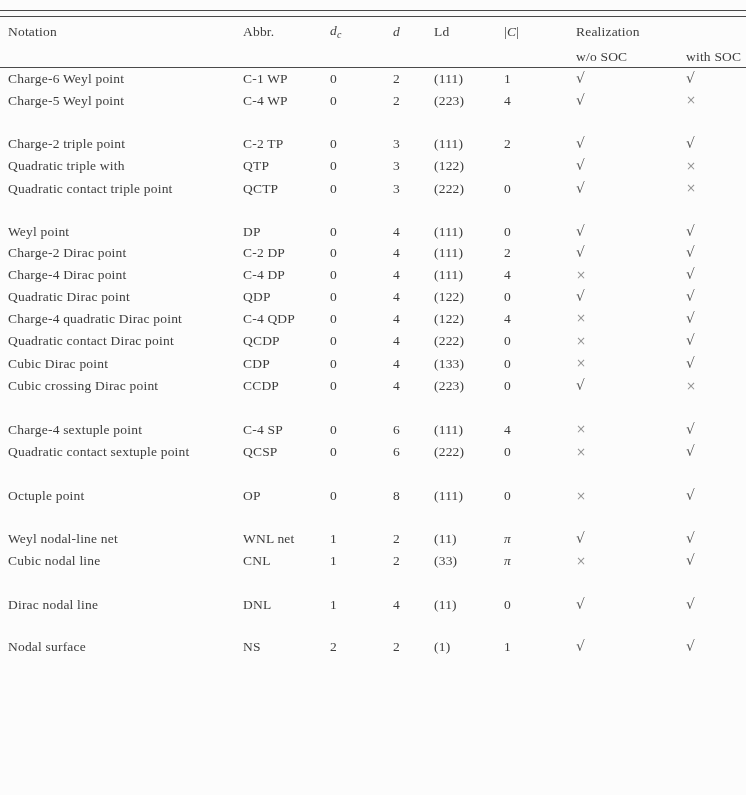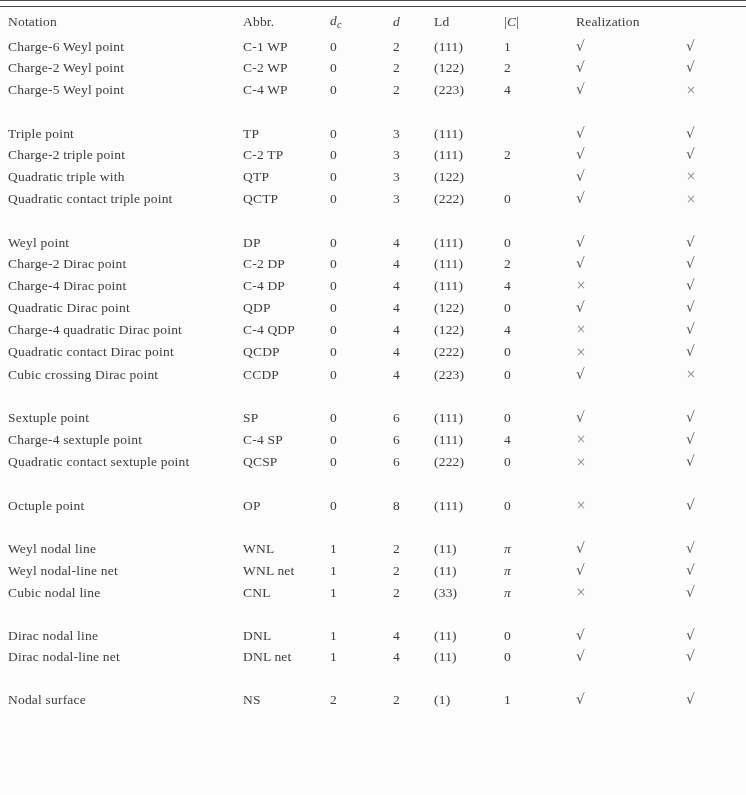--- a/index.html
+++ b/index.html
@@ -8,21 +8,21 @@
     background: #ffffff;
   }
   .page {
     position: relative;
     width: 746px;
     height: 795px;
     background: #fcfcfc;
     font-family: "Liberation Serif", "DejaVu Serif", serif;
     color: #3d3d3d;
     box-sizing: border-box;
-    padding-top: 0;
+    padding-top: 10px;
     overflow: hidden;
   }
   .rule-double {
     height: 5px;
     border-top: 1.6px solid #4a4a4a;
     border-bottom: 1.6px solid #4a4a4a;
     margin: 0;
   }
   table.particles {
     width: 746px;
@@ -102,64 +102,54 @@
     <thead>
       <tr class="h1">
         <th>Notation</th>
         <th>Abbr.</th>
         <th><span class="mi">d</span><span class="msub">c</span></th>
         <th><span class="mi">d</span></th>
         <th>Ld</th>
         <th><span>|</span><span class="mi">C</span><span>|</span></th>
         <th colspan="2">Realization</th>
       </tr>
+      <tr class="h2">
+        <th></th>
+        <th></th>
+        <th></th>
+        <th></th>
+        <th></th>
+        <th></th>
+        <th>w/o SOC</th>
+        <th>with SOC</th>
+      </tr>
     </thead>
     <tbody>
         <tr>
           <td>Charge-6 Weyl point</td>
           <td>C-1 WP</td>
           <td>0</td>
           <td>2</td>
           <td>(111)</td>
           <td>1</td>
           <td><span class="sym-check">√</span></td>
           <td><span class="sym-check">√</span></td>
         </tr>
         <tr>
-          <td>Charge-2 Weyl point</td>
-          <td>C-2 WP</td>
-          <td>0</td>
-          <td>2</td>
-          <td>(122)</td>
-          <td>2</td>
-          <td><span class="sym-check">√</span></td>
-          <td><span class="sym-check">√</span></td>
-        </tr>
-        <tr>
           <td>Charge-5 Weyl point</td>
           <td>C-4 WP</td>
           <td>0</td>
           <td>2</td>
           <td>(223)</td>
           <td>4</td>
           <td><span class="sym-check">√</span></td>
           <td><span class="sym-cross">×</span></td>
         </tr>
         <tr class="spacer">
           <td colspan="8"></td>
-        </tr>
-        <tr>
-          <td>Triple point</td>
-          <td>TP</td>
-          <td>0</td>
-          <td>3</td>
-          <td>(111)</td>
-          <td></td>
-          <td><span class="sym-check">√</span></td>
-          <td><span class="sym-check">√</span></td>
         </tr>
         <tr>
           <td>Charge-2 triple point</td>
           <td>C-2 TP</td>
           <td>0</td>
           <td>3</td>
           <td>(111)</td>
           <td>2</td>
           <td><span class="sym-check">√</span></td>
           <td><span class="sym-check">√</span></td>
@@ -241,43 +231,43 @@
           <td>Quadratic contact Dirac point</td>
           <td>QCDP</td>
           <td>0</td>
           <td>4</td>
           <td>(222)</td>
           <td>0</td>
           <td><span class="sym-cross">×</span></td>
           <td><span class="sym-check">√</span></td>
         </tr>
         <tr>
+          <td>Cubic Dirac point</td>
+          <td>CDP</td>
+          <td>0</td>
+          <td>4</td>
+          <td>(133)</td>
+          <td>0</td>
+          <td><span class="sym-cross">×</span></td>
+          <td><span class="sym-check">√</span></td>
+        </tr>
+        <tr>
           <td>Cubic crossing Dirac point</td>
           <td>CCDP</td>
           <td>0</td>
           <td>4</td>
           <td>(223)</td>
           <td>0</td>
           <td><span class="sym-check">√</span></td>
           <td><span class="sym-cross">×</span></td>
         </tr>
         <tr class="spacer">
           <td colspan="8"></td>
         </tr>
         <tr>
-          <td>Sextuple point</td>
-          <td>SP</td>
-          <td>0</td>
-          <td>6</td>
-          <td>(111)</td>
-          <td>0</td>
-          <td><span class="sym-check">√</span></td>
-          <td><span class="sym-check">√</span></td>
-        </tr>
-        <tr>
           <td>Charge-4 sextuple point</td>
           <td>C-4 SP</td>
           <td>0</td>
           <td>6</td>
           <td>(111)</td>
           <td>4</td>
           <td><span class="sym-cross">×</span></td>
           <td><span class="sym-check">√</span></td>
         </tr>
         <tr>
@@ -300,40 +290,30 @@
           <td>8</td>
           <td>(111)</td>
           <td>0</td>
           <td><span class="sym-cross">×</span></td>
           <td><span class="sym-check">√</span></td>
         </tr>
         <tr class="spacer">
           <td colspan="8"></td>
         </tr>
         <tr>
-          <td>Weyl nodal line</td>
-          <td>WNL</td>
+          <td>Weyl nodal-line net</td>
+          <td>WNL net</td>
           <td>1</td>
           <td>2</td>
           <td>(11)</td>
           <td class="pi">π</td>
           <td><span class="sym-check">√</span></td>
           <td><span class="sym-check">√</span></td>
         </tr>
         <tr>
-          <td>Weyl nodal-line net</td>
-          <td>WNL net</td>
-          <td>1</td>
-          <td>2</td>
-          <td>(11)</td>
-          <td class="pi">π</td>
-          <td><span class="sym-check">√</span></td>
-          <td><span class="sym-check">√</span></td>
-        </tr>
-        <tr>
           <td>Cubic nodal line</td>
           <td>CNL</td>
           <td>1</td>
           <td>2</td>
           <td>(33)</td>
           <td class="pi">π</td>
           <td><span class="sym-cross">×</span></td>
           <td><span class="sym-check">√</span></td>
         </tr>
         <tr class="spacer">
@@ -342,30 +322,20 @@
         <tr>
           <td>Dirac nodal line</td>
           <td>DNL</td>
           <td>1</td>
           <td>4</td>
           <td>(11)</td>
           <td>0</td>
           <td><span class="sym-check">√</span></td>
           <td><span class="sym-check">√</span></td>
         </tr>
-        <tr>
-          <td>Dirac nodal-line net</td>
-          <td>DNL net</td>
-          <td>1</td>
-          <td>4</td>
-          <td>(11)</td>
-          <td>0</td>
-          <td><span class="sym-check">√</span></td>
-          <td><span class="sym-check">√</span></td>
-        </tr>
         <tr class="spacer">
           <td colspan="8"></td>
         </tr>
         <tr>
           <td>Nodal surface</td>
           <td>NS</td>
           <td>2</td>
           <td>2</td>
           <td>(1)</td>
           <td>1</td>

